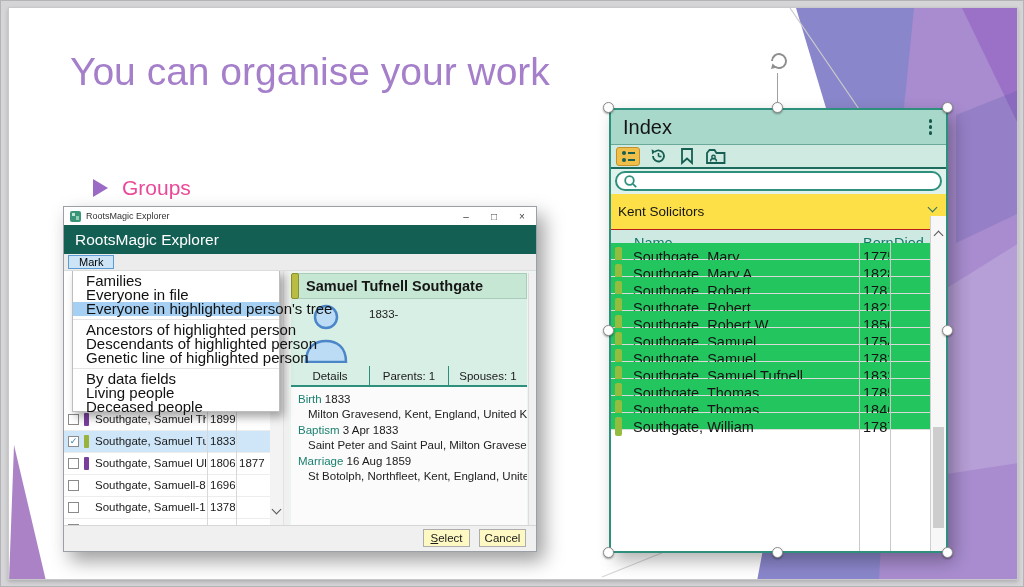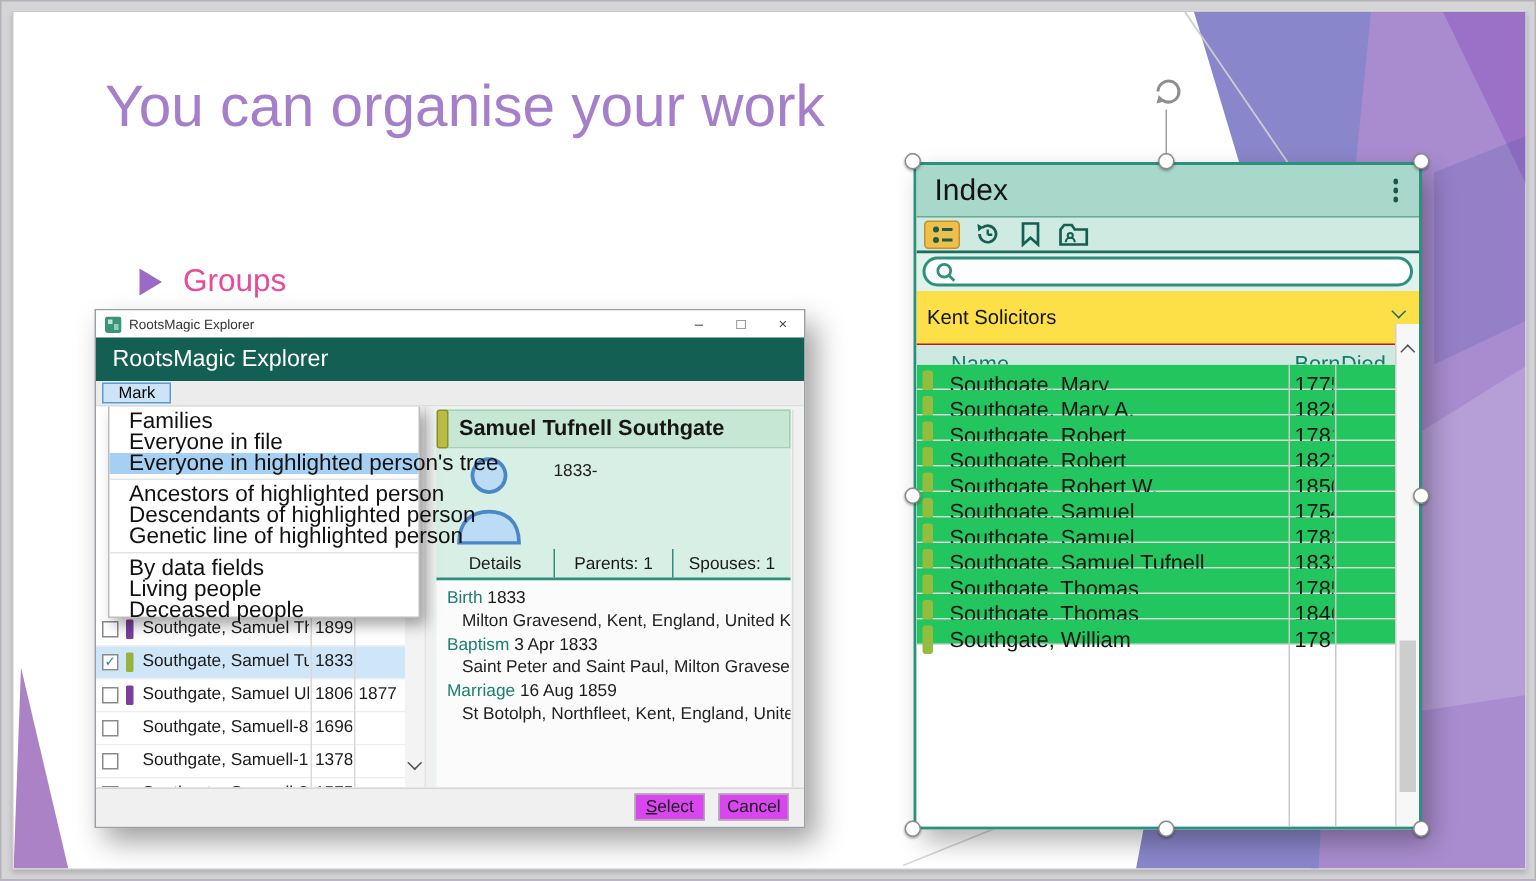--- a/index.html
+++ b/index.html
@@ -57,21 +57,21 @@
   .d-tabs{position:absolute;left:2px;right:9px;top:95px;height:21px;background:#d8efe6;border-bottom:2px solid #2e8f7d;box-sizing:border-box;display:flex;}
   .d-tabcell{flex:1;display:flex;align-items:center;justify-content:center;font-size:11.5px;color:#1a1a1a;}
   .d-tabcell + .d-tabcell{border-left:1px solid #2e8f7d;}
   .d-facts{position:absolute;left:2px;right:9px;top:116px;bottom:0;background:#fbfbfb;padding:5px 0 0 7px;box-sizing:border-box;overflow:hidden;}
   .fact{margin-bottom:1px;}
   .fline{font-size:11.5px;line-height:15px;white-space:nowrap;overflow:hidden;}
   .flabel{color:#1b8070;}
   .fplace{font-size:11.5px;line-height:15px;padding-left:10px;color:#222;white-space:nowrap;overflow:hidden;}
   .d-scroll{position:absolute;right:0;top:2px;bottom:0;width:8px;background:#f1f1f1;border-left:1px solid #ddd;box-sizing:border-box;}
   .rm-footer{position:absolute;left:0;right:0;bottom:0;height:26px;background:#f0f0f0;border-top:1px solid #d6d6d6;box-sizing:border-box;display:flex;justify-content:flex-end;gap:9px;padding:3px 10px 0 0;}
-  .rm-btn{width:47px;height:18px;background:#d946ef;border:1px solid #adadad;font-size:11.5px;font-family:"Liberation Sans",sans-serif;color:#1a1a1a;padding:0;}
+  .rm-btn{width:47px;height:18px;background:#fef9c3;border:1px solid #adadad;font-size:11.5px;font-family:"Liberation Sans",sans-serif;color:#1a1a1a;padding:0;}
   .u-first::first-letter{text-decoration:underline;}
 
   
   .ix{position:absolute;left:608px;top:107px;width:339px;height:445px;background:#fff;border:2px solid #2e8f7d;box-sizing:border-box;box-shadow:6px 8px 16px rgba(0,0,0,.30);z-index:7;overflow:hidden;}
   .ix-header{height:35px;background:#a8d8c9;border-bottom:1px solid #6aa897;box-sizing:border-box;display:flex;align-items:center;padding-left:12px;font-size:20px;color:#141414;position:relative;}
   .kebab{position:absolute;right:12px;top:7px;display:flex;flex-direction:column;gap:2.5px;padding:2px;}
   .kebab div{width:3.5px;height:3.5px;border-radius:50%;background:#17584b;}
   .ix-toolbar{height:24px;background:#cfeae1;border-bottom:2px solid #1c6b5c;box-sizing:border-box;display:flex;align-items:center;gap:7px;padding-left:5px;}
   .tool{width:22px;height:19px;display:flex;align-items:center;justify-content:center;}
   .tool.selected{background:#efbf4a;border:1px solid #c2912c;border-radius:3px;box-sizing:border-box;width:24px;}

